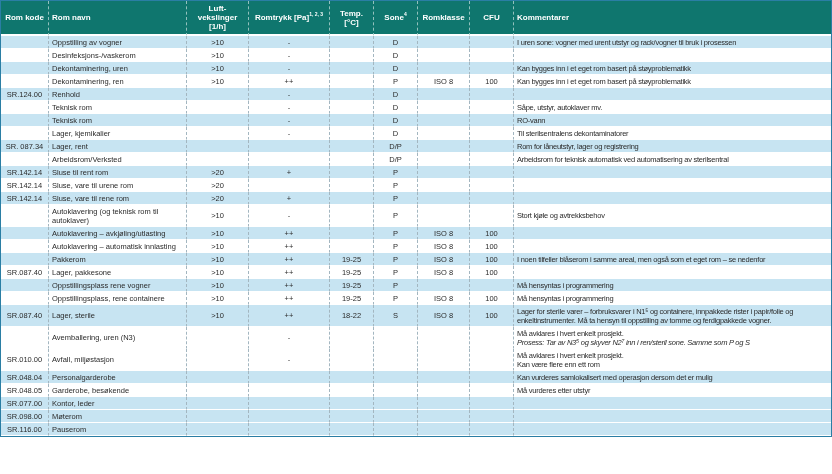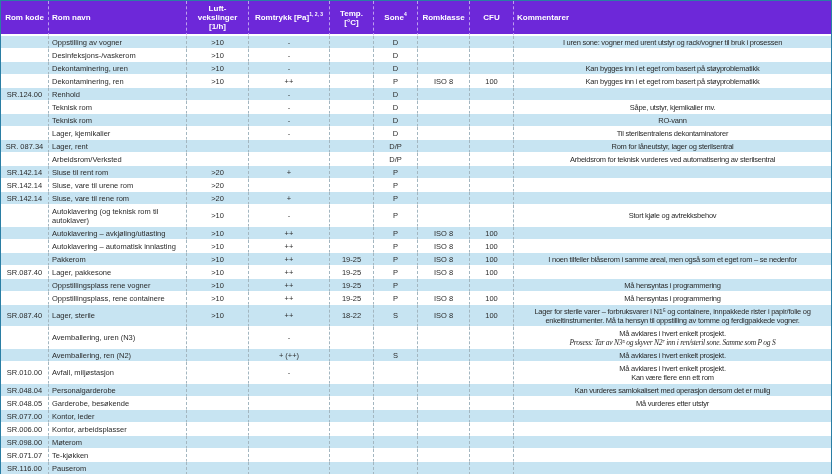--- a/index.html
+++ b/index.html
@@ -7,37 +7,37 @@
     width:832px;height:474px;overflow:hidden;background:#ffffff;
     font-family:"Liberation Sans",sans-serif;
   }
   .table-wrap{
     width:830px;border:1px solid #2a7ea4;background:#ffffff;
   }
   table{
     border-collapse:separate;border-spacing:0;width:100%;table-layout:fixed;
   }
   th{
-    background:#6d28d9;color:#ffffff;font-size:8px;font-weight:bold;
+    background:#0f766e;color:#ffffff;font-size:8px;font-weight:bold;
     line-height:9px;padding:3px 3px;vertical-align:middle;text-align:center;
     border-bottom:2px solid #ffffff;overflow:hidden;
   }
   th+th{border-left:1px dashed rgba(255,255,255,0.55);}
   th.align-left{text-align:left;}
   th sup{font-size:5px;font-weight:bold;}
   td{
     font-size:7.5px;line-height:9px;color:#2b2b2b;
     padding:1.5px 3px;vertical-align:middle;overflow:hidden;
     border-bottom:1px solid #ffffff;background:#ffffff;text-align:center;
   }
   td+td{border-left:1px dashed #a3b6c0;}
   tr.alt td{background:#C7E4F2;}
   td.col-name,td.col-comment{text-align:left;}
-  td.col-comment{letter-spacing:-0.25px;text-align:center;}
-  .italic{font-style:italic;font-family:Liberation Serif, serif;}
+  td.col-comment{letter-spacing:-0.25px;}
+  .italic{font-style:italic;}
   sup{line-height:0;}
 </style>
 </head>
 <body>
 
 <div class="table-wrap">
   <table>
     <colgroup>
       <col style="width:47px">
       <col style="width:138px">
@@ -120,21 +120,21 @@
         </tr>
         <tr>
           <td class="col-code"></td>
           <td class="col-name">Teknisk rom</td>
           <td class="col-air"></td>
           <td class="col-pressure">-</td>
           <td class="col-temp"></td>
           <td class="col-sone">D</td>
           <td class="col-romklasse"></td>
           <td class="col-cfu"></td>
-          <td class="col-comment"><span>Såpe, utstyr, kjemikalier mv.</span></td>
+          <td class="col-comment"><span>Såpe, utstyr, autoklaver mv.</span></td>
         </tr>
         <tr class="alt">
           <td class="col-code"></td>
           <td class="col-name">Teknisk rom</td>
           <td class="col-air"></td>
           <td class="col-pressure">-</td>
           <td class="col-temp"></td>
           <td class="col-sone">D</td>
           <td class="col-romklasse"></td>
           <td class="col-cfu"></td>
@@ -153,32 +153,32 @@
         </tr>
         <tr class="alt">
           <td class="col-code">SR. 087.34</td>
           <td class="col-name">Lager, rent</td>
           <td class="col-air"></td>
           <td class="col-pressure"></td>
           <td class="col-temp"></td>
           <td class="col-sone">D/P</td>
           <td class="col-romklasse"></td>
           <td class="col-cfu"></td>
-          <td class="col-comment"><span>Rom for låneutstyr, lager og sterilsentral</span></td>
+          <td class="col-comment"><span>Rom for låneutstyr, lager og registrering</span></td>
         </tr>
         <tr>
           <td class="col-code"></td>
           <td class="col-name">Arbeidsrom/Verksted</td>
           <td class="col-air"></td>
           <td class="col-pressure"></td>
           <td class="col-temp"></td>
           <td class="col-sone">D/P</td>
           <td class="col-romklasse"></td>
           <td class="col-cfu"></td>
-          <td class="col-comment"><span>Arbeidsrom for teknisk vurderes ved automatisering av sterilsentral</span></td>
+          <td class="col-comment"><span>Arbeidsrom for teknisk automatisk ved automatisering av sterilsentral</span></td>
         </tr>
         <tr class="alt">
           <td class="col-code">SR.142.14</td>
           <td class="col-name">Sluse til rent rom</td>
           <td class="col-air">&gt;20</td>
           <td class="col-pressure">+</td>
           <td class="col-temp"></td>
           <td class="col-sone">P</td>
           <td class="col-romklasse"></td>
           <td class="col-cfu"></td>
@@ -298,31 +298,20 @@
           <td class="col-code"></td>
           <td class="col-name">Avemballering, uren (N3)</td>
           <td class="col-air"></td>
           <td class="col-pressure">-</td>
           <td class="col-temp"></td>
           <td class="col-sone"></td>
           <td class="col-romklasse"></td>
           <td class="col-cfu"></td>
           <td class="col-comment"><span>Må avklares i hvert enkelt prosjekt.</span><br><span class="italic">Prosess: Tar av N3⁵ og skyver N2⁷ inn i ren/steril sone. Samme som P og S</span></td>
         </tr>
-        <tr class="alt">
-          <td class="col-code"></td>
-          <td class="col-name">Avemballering, ren (N2)</td>
-          <td class="col-air"></td>
-          <td class="col-pressure">+ (++)</td>
-          <td class="col-temp"></td>
-          <td class="col-sone">S</td>
-          <td class="col-romklasse"></td>
-          <td class="col-cfu"></td>
-          <td class="col-comment"><span>Må avklares i hvert enkelt prosjekt.</span></td>
-        </tr>
         <tr>
           <td class="col-code">SR.010.00</td>
           <td class="col-name">Avfall, miljøstasjon</td>
           <td class="col-air"></td>
           <td class="col-pressure">-</td>
           <td class="col-temp"></td>
           <td class="col-sone"></td>
           <td class="col-romklasse"></td>
           <td class="col-cfu"></td>
           <td class="col-comment"><span>Må avklares i hvert enkelt prosjekt.</span><br><span>Kan være flere enn ett rom</span></td>
@@ -353,45 +342,23 @@
           <td class="col-code">SR.077.00</td>
           <td class="col-name">Kontor, leder</td>
           <td class="col-air"></td>
           <td class="col-pressure"></td>
           <td class="col-temp"></td>
           <td class="col-sone"></td>
           <td class="col-romklasse"></td>
           <td class="col-cfu"></td>
           <td class="col-comment"></td>
         </tr>
-        <tr>
-          <td class="col-code">SR.006.00</td>
-          <td class="col-name">Kontor, arbeidsplasser</td>
-          <td class="col-air"></td>
-          <td class="col-pressure"></td>
-          <td class="col-temp"></td>
-          <td class="col-sone"></td>
-          <td class="col-romklasse"></td>
-          <td class="col-cfu"></td>
-          <td class="col-comment"></td>
-        </tr>
         <tr class="alt">
           <td class="col-code">SR.098.00</td>
           <td class="col-name">Møterom</td>
-          <td class="col-air"></td>
-          <td class="col-pressure"></td>
-          <td class="col-temp"></td>
-          <td class="col-sone"></td>
-          <td class="col-romklasse"></td>
-          <td class="col-cfu"></td>
-          <td class="col-comment"></td>
-        </tr>
-        <tr>
-          <td class="col-code">SR.071.07</td>
-          <td class="col-name">Te-kjøkken</td>
           <td class="col-air"></td>
           <td class="col-pressure"></td>
           <td class="col-temp"></td>
           <td class="col-sone"></td>
           <td class="col-romklasse"></td>
           <td class="col-cfu"></td>
           <td class="col-comment"></td>
         </tr>
         <tr class="alt">
           <td class="col-code">SR.116.00</td>

